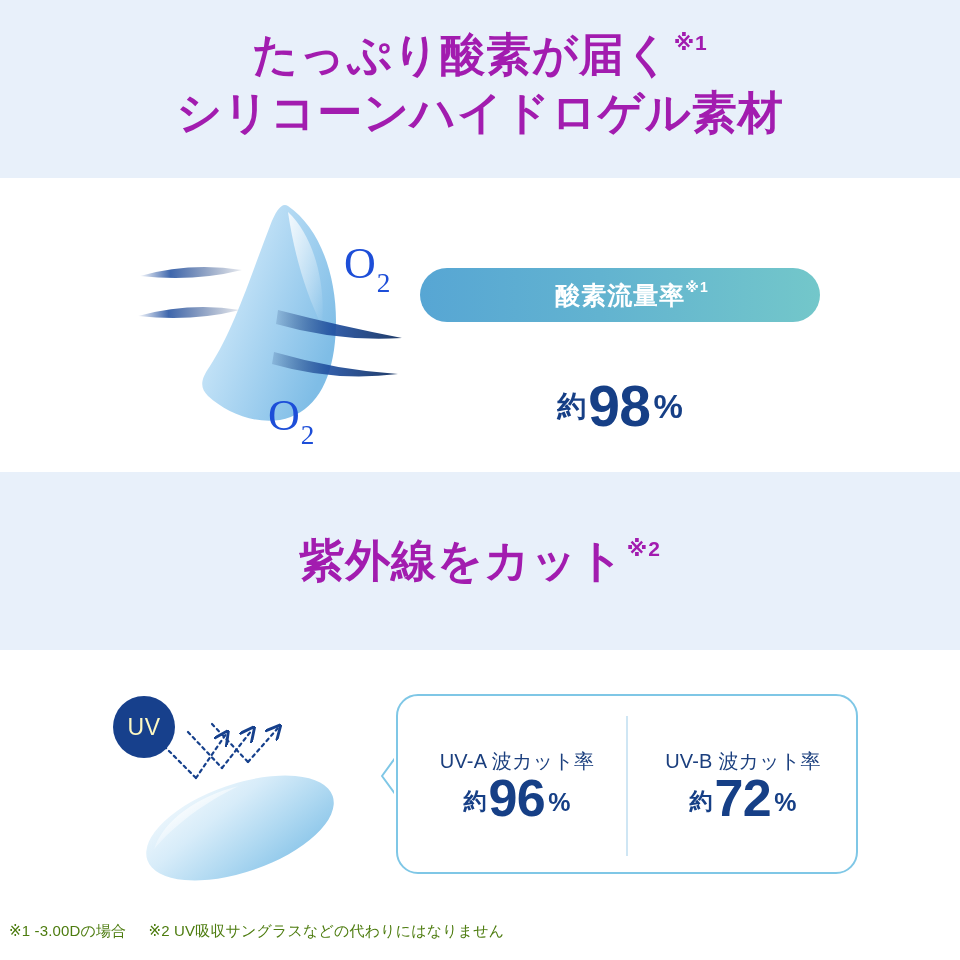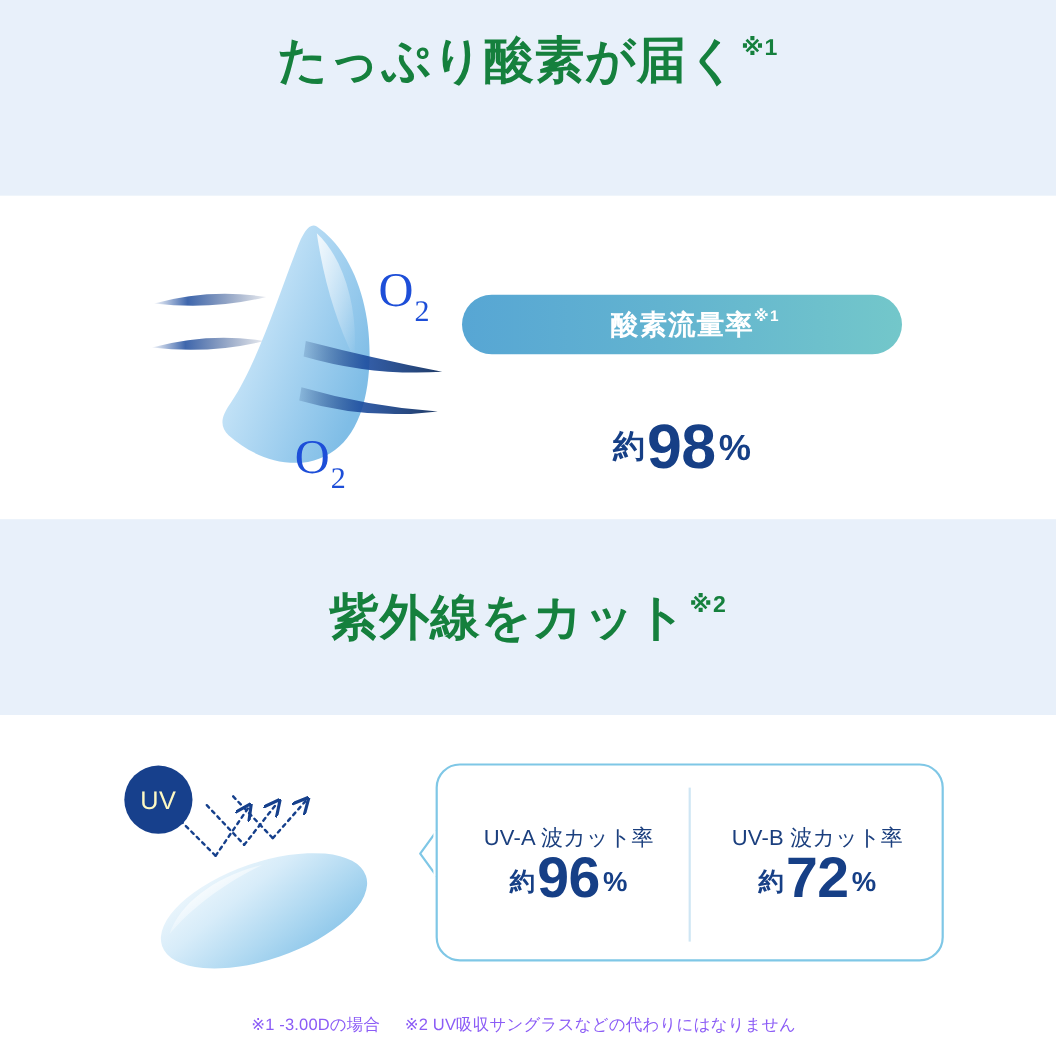--- a/index.html
+++ b/index.html
@@ -45,21 +45,21 @@
     width: 960px; height: 310px;
     background: #ffffff;
   }
 
   
   .heading {
     position: absolute;
     left: 0;
     width: 960px;
     text-align: center;
-    color: #15803d;
+    color: #a21caf;
     font-weight: 700;
     letter-spacing: 0.02em;
     line-height: 1.28;
     white-space: nowrap;
   }
   .heading-oxygen {
     top: 26px;
     font-size: 45px;
   }
   .heading-uv {
@@ -260,42 +260,42 @@
     font-size: 25px;
     bottom: 5px;
   }
 
   
   .footnotes {
     position: absolute;
     left: 0;
     top: 922px;
     width: 952px;
-    text-align: center;
-    color: #8b5cf6;
+    color: #4d7c0f;
     font-size: 15px;
     letter-spacing: 0.01em;
     white-space: nowrap;
   }
   .footnote-item { margin: 0 9px; }
 </style>
 </head>
 <body>
 
 <div class="page">
 
   <div class="band-top"></div>
   <div class="band-white-1"></div>
   <div class="band-mid"></div>
   <div class="band-white-2"></div>
 
   <div class="heading heading-oxygen">
     <span class="heading-line">
       <span>たっぷり酸素が届く</span><span class="note">※1</span>
     </span>
+    <span class="heading-line">シリコーンハイドロゲル素材</span>
   </div>
 
   <div class="oxygen-art">
     <svg width="300" height="262" viewBox="0 0 300 262">
       <defs>
         <linearGradient id="lensGrad" x1="0%" y1="0%" x2="100%" y2="60%">
           <stop offset="0%" stop-color="#dceefb"></stop>
           <stop offset="38%" stop-color="#bfe0f6"></stop>
           <stop offset="72%" stop-color="#9ccdee"></stop>
           <stop offset="100%" stop-color="#7fbde6"></stop>

